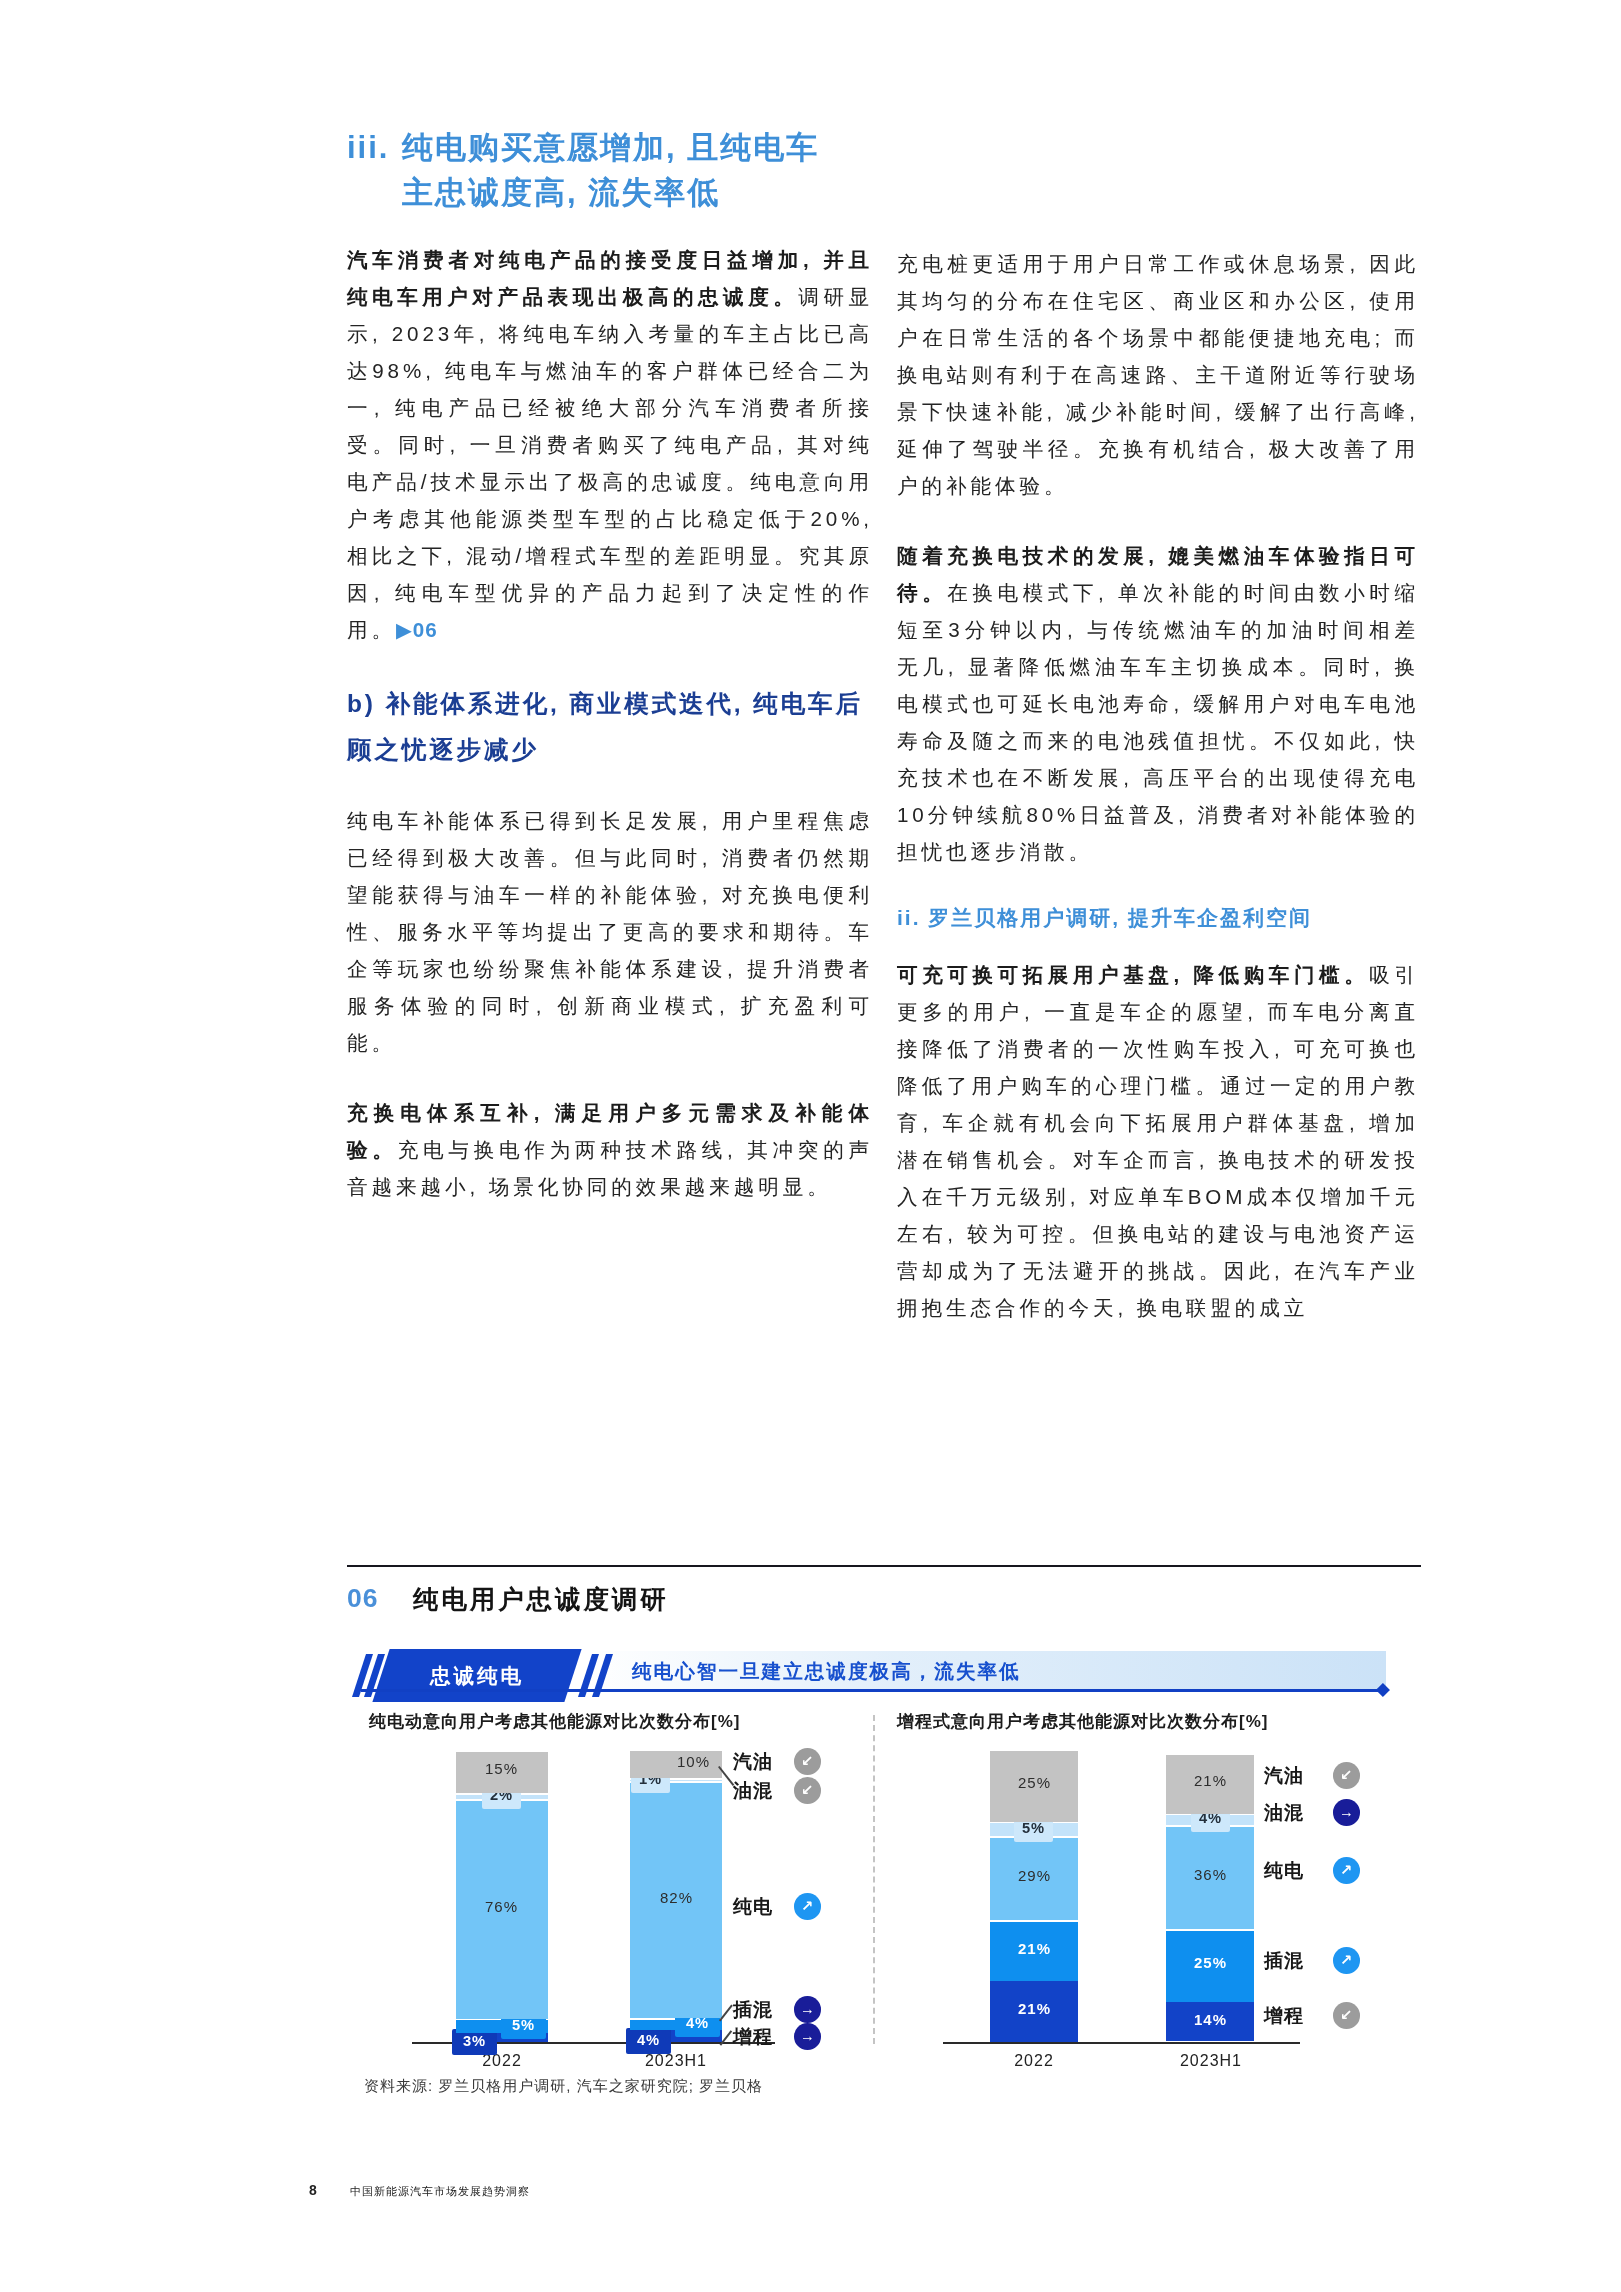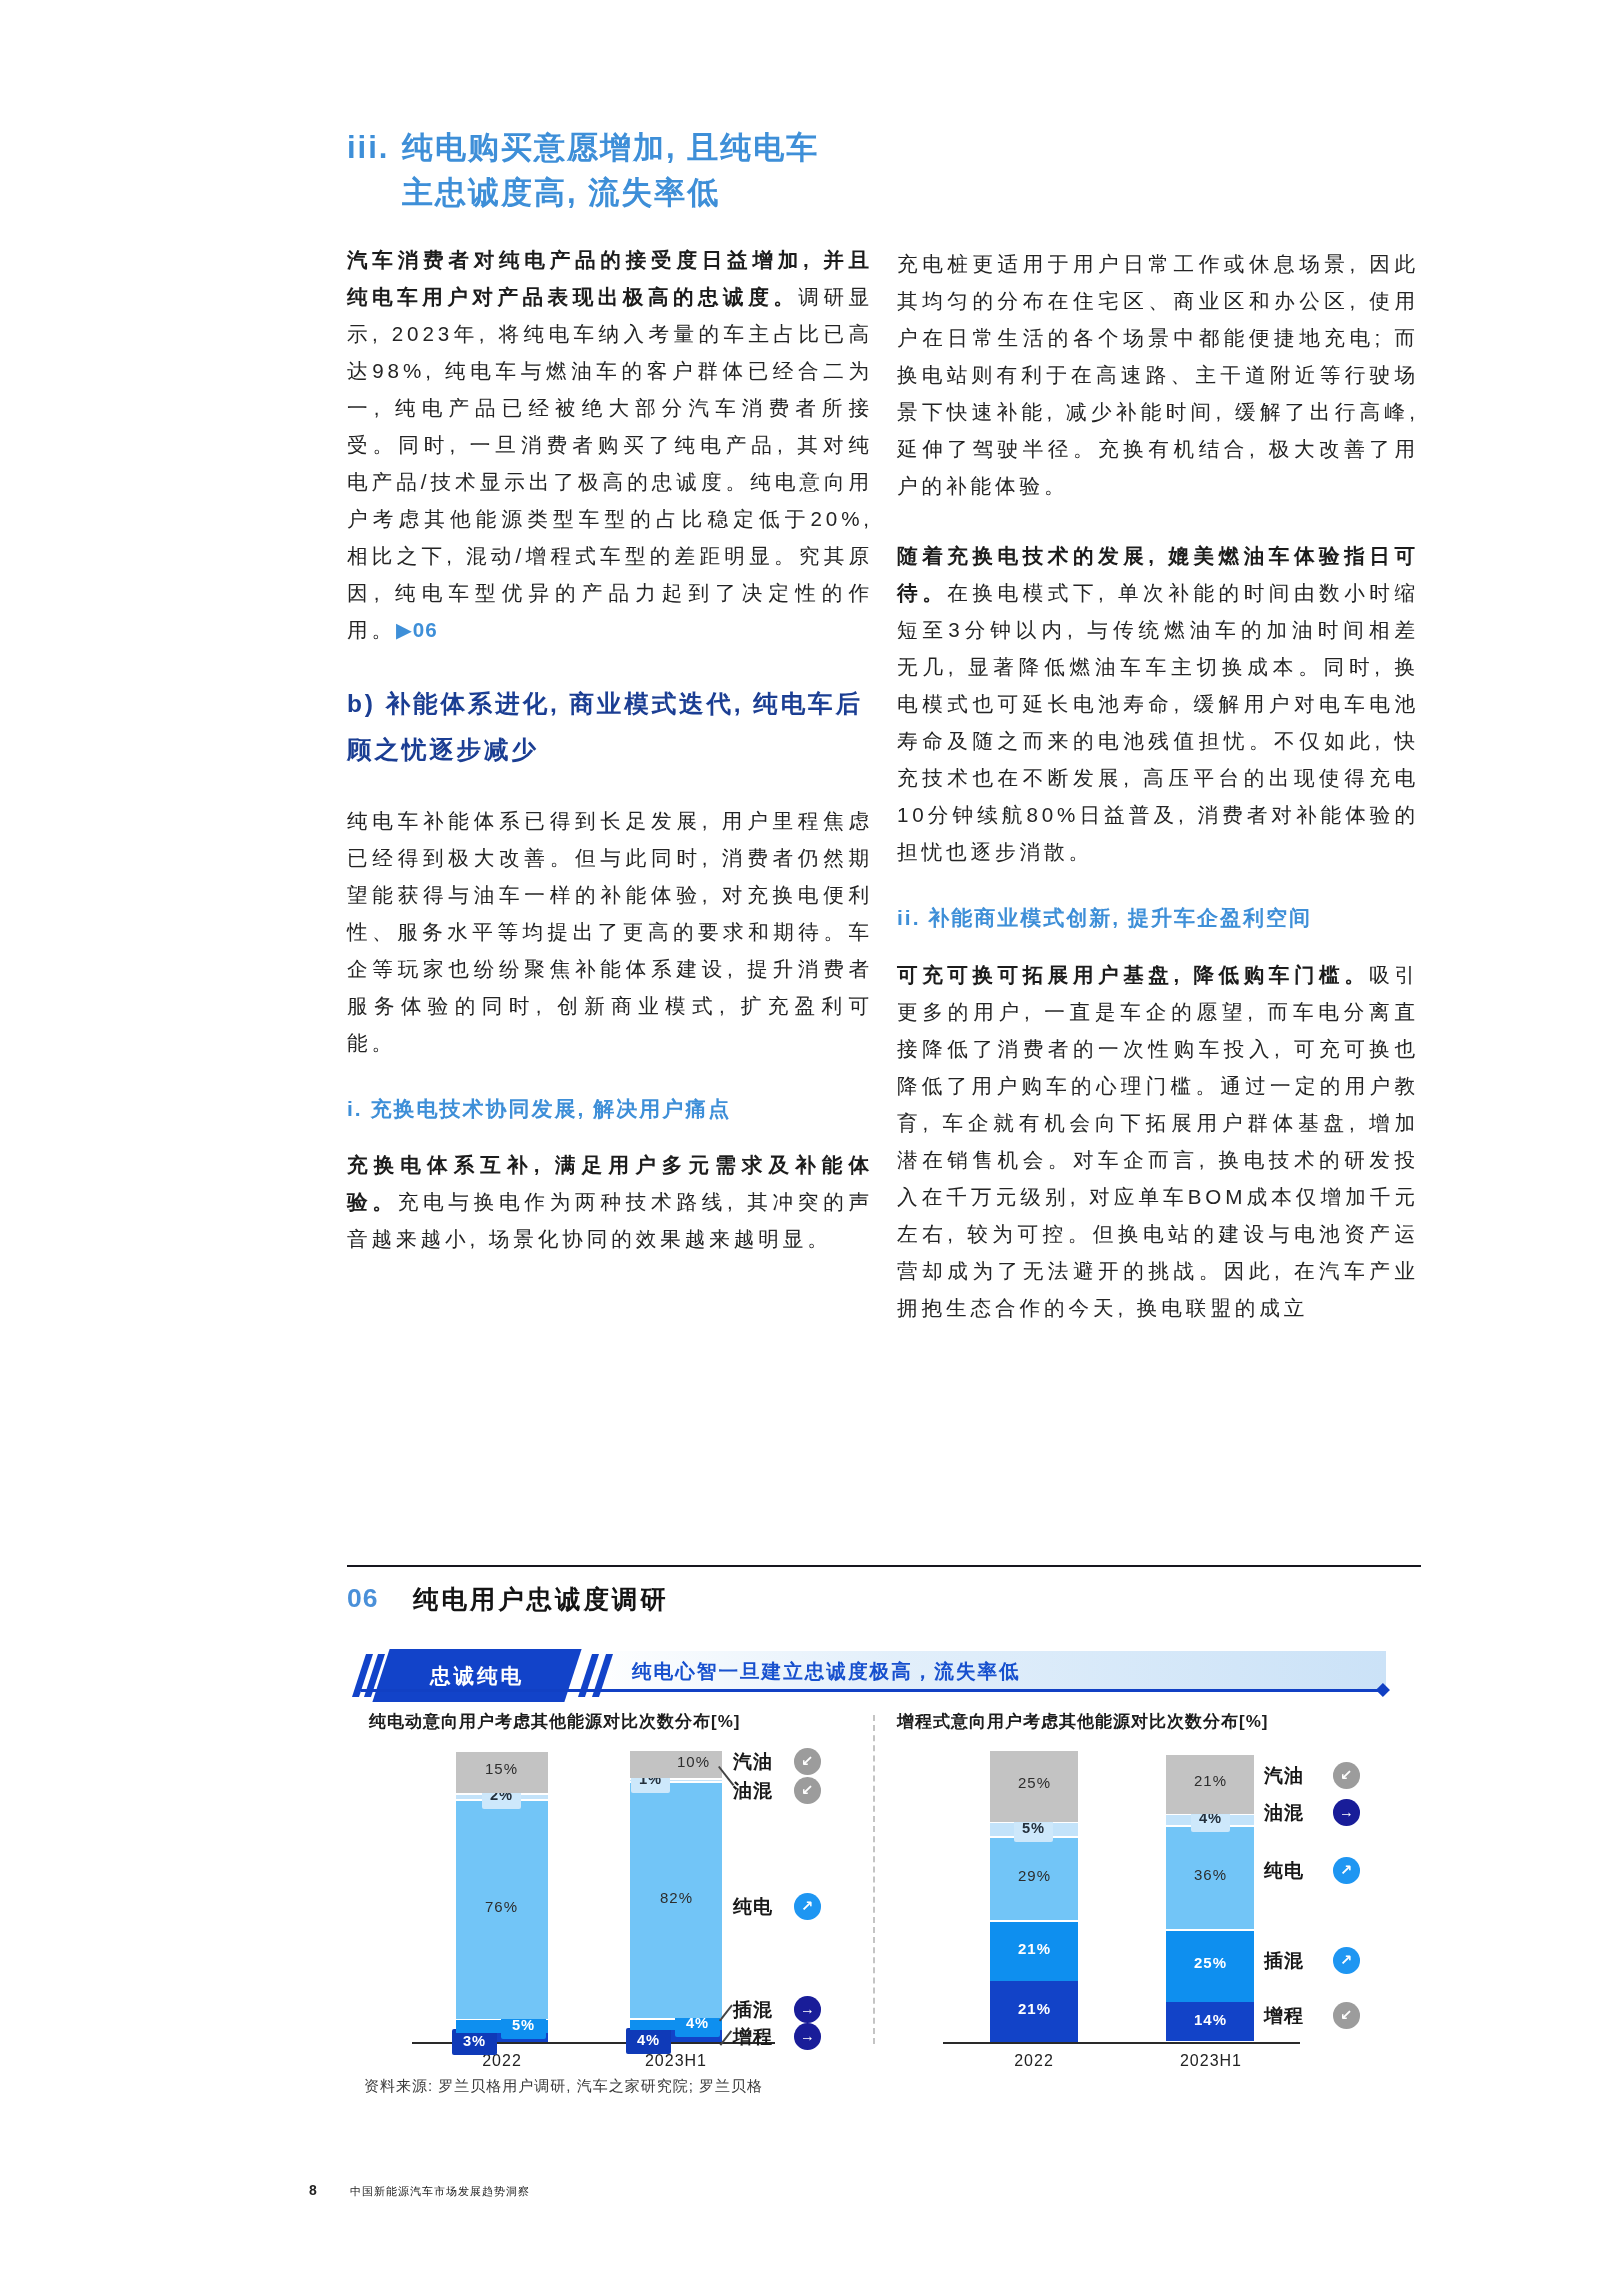--- a/index.html
+++ b/index.html
@@ -62,28 +62,27 @@
 </head>
 <body>
 
 <div id="page">
 
   <div class="col col-left">
     <h3 class="h-blue"><span class="prefix">iii.</span><span>纯电购买意愿增加, 且纯电车主忠诚度高, 流失率低</span></h3>
     <p class="body"><b>汽车消费者对纯电产品的接受度日益增加, 并且纯电车用户对产品表现出极高的忠诚度。</b><span>调研显示, 2023年, 将纯电车纳入考量的车主占比已高达98%, 纯电车与燃油车的客户群体已经合二为一, 纯电产品已经被绝大部分汽车消费者所接受。同时, 一旦消费者购买了纯电产品, 其对纯电产品/技术显示出了极高的忠诚度。纯电意向用户考虑其他能源类型车型的占比稳定低于20%, 相比之下, 混动/增程式车型的差距明显。究其原因, 纯电车型优异的产品力起到了决定性的作用。</span><span class="ref">▶06</span></p>
     <h2 class="h-navy">b) 补能体系进化, 商业模式迭代, 纯电车后顾之忧逐步减少</h2>
     <p class="body">纯电车补能体系已得到长足发展, 用户里程焦虑已经得到极大改善。但与此同时, 消费者仍然期望能获得与油车一样的补能体验, 对充换电便利性、服务水平等均提出了更高的要求和期待。车企等玩家也纷纷聚焦补能体系建设, 提升消费者服务体验的同时, 创新商业模式, 扩充盈利可能。</p>
-    <h4 class="h-blue-sm">i. 充换电技术协同发展, 解决用户痛点</h4>
     <p class="body"><b>充换电体系互补, 满足用户多元需求及补能体验。</b><span>充电与换电作为两种技术路线, 其冲突的声音越来越小, 场景化协同的效果越来越明显。</span></p>
   </div>
 
   <div class="col col-right">
     <p class="body">充电桩更适用于用户日常工作或休息场景, 因此其均匀的分布在住宅区、商业区和办公区, 使用户在日常生活的各个场景中都能便捷地充电; 而换电站则有利于在高速路、主干道附近等行驶场景下快速补能, 减少补能时间, 缓解了出行高峰, 延伸了驾驶半径。充换有机结合, 极大改善了用户的补能体验。</p>
     <p class="body"><b>随着充换电技术的发展, 媲美燃油车体验指日可待。</b><span>在换电模式下, 单次补能的时间由数小时缩短至3分钟以内, 与传统燃油车的加油时间相差无几, 显著降低燃油车车主切换成本。同时, 换电模式也可延长电池寿命, 缓解用户对电车电池寿命及随之而来的电池残值担忧。不仅如此, 快充技术也在不断发展, 高压平台的出现使得充电10分钟续航80%日益普及, 消费者对补能体验的担忧也逐步消散。</span></p>
-    <h4 class="h-blue-sm mt">ii. 补能商业模式创新, 提升车企盈利空间</h4>
+    <h4 class="h-blue-sm mt">ii. 罗兰贝格用户调研, 提升车企盈利空间</h4>
     <p class="body"><b>可充可换可拓展用户基盘, 降低购车门槛。</b><span>吸引更多的用户, 一直是车企的愿望, 而车电分离直接降低了消费者的一次性购车投入, 可充可换也降低了用户购车的心理门槛。通过一定的用户教育, 车企就有机会向下拓展用户群体基盘, 增加潜在销售机会。对车企而言, 换电技术的研发投入在千万元级别, 对应单车BOM成本仅增加千元左右, 较为可控。但换电站的建设与电池资产运营却成为了无法避开的挑战。因此, 在汽车产业拥抱生态合作的今天, 换电联盟的成立</span></p>
   </div>
 
   <div class="ex-rule"></div>
   <div class="ex-num">06</div>
   <div class="ex-title">纯电用户忠诚度调研</div>
 
   <div class="strip"></div>
   <div class="slash s1"></div>
   <div class="slash s2"></div>

